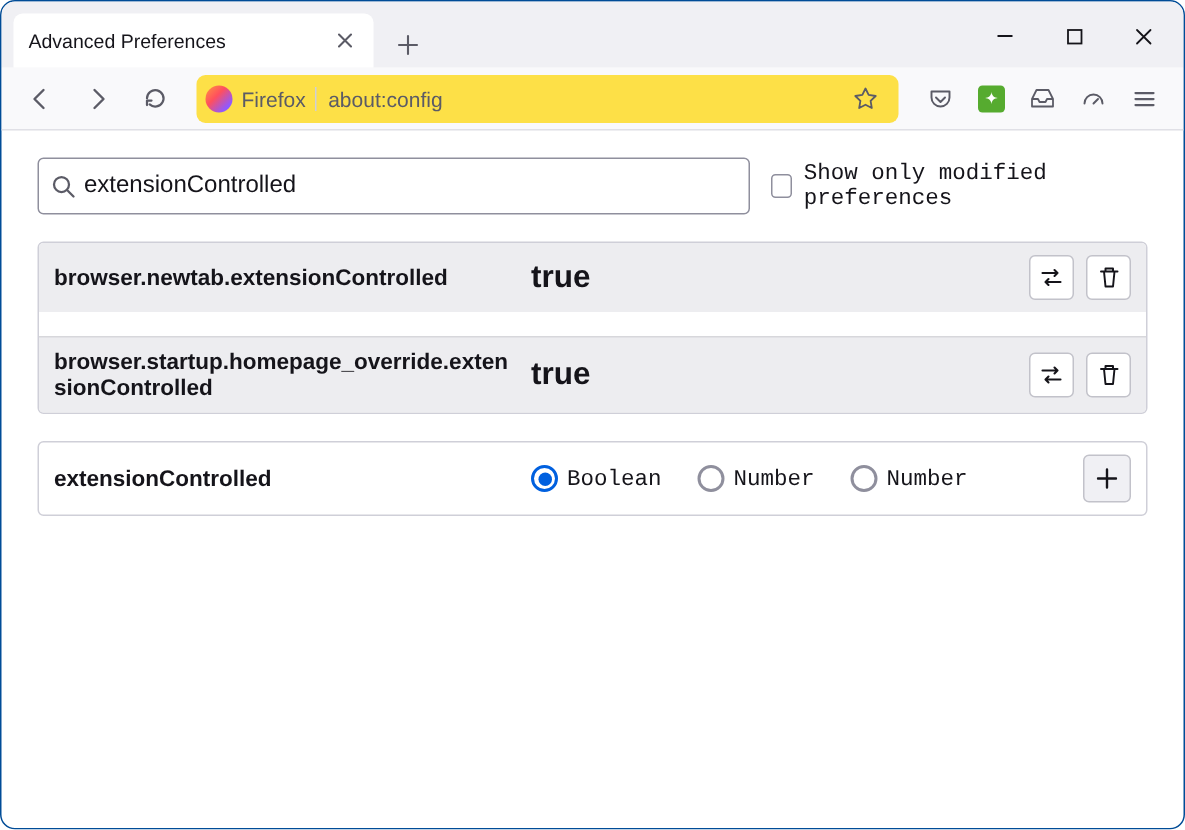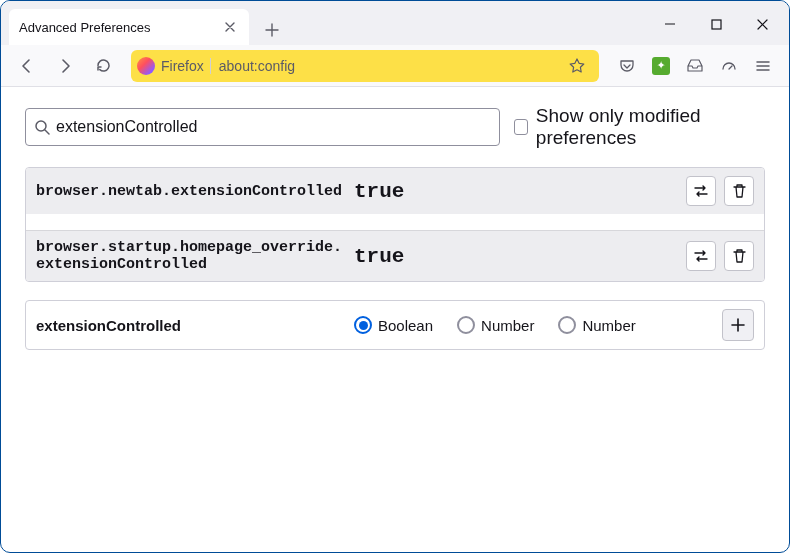--- a/index.html
+++ b/index.html
@@ -23,37 +23,37 @@
 .url-text { flex: 1; color: #5b5b66; font-size: 14px; padding-left: 2px; }
 .urlbar-right { display: flex; align-items: center; gap: 2px; }
 .toolbar-icons { display: flex; align-items: center; gap: 2px; }
 .ticon { width: 32px; height: 32px; display: flex; align-items: center; justify-content: center; color: #5b5b66; cursor: pointer; border-radius: 4px; }
 .ext-icon { width: 18px; height: 18px; background: #56ab2f; border-radius: 3px; display: flex; align-items: center; justify-content: center; color: #fff; font-size: 11px; }
 
 .content { flex: 1; padding: 18px 24px; overflow: auto; position: relative; }
 .search-row { display: flex; align-items: center; gap: 14px; margin-bottom: 18px; }
 .search-box { flex: 0 0 475px; height: 38px; border: 1px solid #8f8f9d; border-radius: 4px; display: flex; align-items: center; padding: 0 8px; gap: 6px; background: #fff; }
 .search-box input { flex: 1; border: none; outline: none; font-size: 16px; color: #15141a; font-family: inherit; }
-.checkbox-label { display: flex; align-items: center; gap: 8px; font-size: 19px; color: #15141a; cursor: pointer; }
+.checkbox-label { display: flex; align-items: center; gap: 8px; font-size: 15px; color: #15141a; cursor: pointer; font-family: Liberation Mono, monospace; }
 .cb { width: 16px; height: 16px; border: 1px solid #8f8f9d; border-radius: 3px; background: #fff; }
 
 .pref-table { border: 1px solid #cfcfd8; border-radius: 4px; overflow: hidden; }
 .pref-row { display: flex; align-items: center; min-height: 42px; padding: 8px 10px; gap: 8px; }
-.pref-row.modified { background: #ededf0; font-family: Liberation Mono, monospace; }
+.pref-row.modified { background: #ededf0; }
 .pref-row + .pref-row { border-top: 1px solid #d7d7db; margin-top: 16px; }
 .pref-name { flex: 0 0 310px; font-size: 15px; word-break: break-all; }
 .pref-row.modified .pref-name { font-weight: 700; }
 .pref-value { flex: 1; font-size: 21px; }
 .pref-row.modified .pref-value { font-weight: 700; }
 .row-btn { width: 30px; height: 30px; display: flex; align-items: center; justify-content: center; border: 1px solid #c2c2ca; border-radius: 4px; background: #fff; cursor: pointer; color: #15141a; }
 
 .add-block { margin-top: 18px; border: 1px solid #cfcfd8; border-radius: 4px; display: flex; align-items: center; padding: 8px 10px; gap: 8px; min-height: 48px; }
 .add-name { flex: 0 0 310px; font-size: 15px; font-weight: 700; color: #15141a; }
 .radio-group { flex: 1; display: flex; align-items: center; gap: 24px; }
-.radio-opt { display: flex; align-items: center; gap: 6px; font-size: 15px; cursor: pointer; }
+.radio-opt { display: flex; align-items: center; gap: 6px; font-size: 15px; cursor: pointer; font-family: Liberation Mono, monospace; }
 .radio-dot { width: 18px; height: 18px; border: 2px solid #8f8f9d; border-radius: 50%; display: flex; align-items: center; justify-content: center; }
 .radio-dot.checked { border-color: #0060df; }
 .radio-dot.checked::after { content: ""; width: 9px; height: 9px; background: #0060df; border-radius: 50%; }
 .add-btn { width: 32px; height: 32px; display: flex; align-items: center; justify-content: center; border: 1px solid #c2c2ca; border-radius: 4px; background: #f0f0f4; cursor: pointer; font-size: 18px; color: #15141a; }
 
 .watermark { position: absolute; left: 50%; top: 58%; transform: translate(-50%, -50%); font-size: 72px; font-weight: 700; color: rgba(200,200,200,0.25); letter-spacing: 1px; pointer-events: none; font-style: italic; }
 .watermark .dotcom { font-size: 26px; display: block; text-align: right; margin-top: -12px; color: rgba(200,200,200,0.25); }
 
 svg { display: block; }
 </style>

